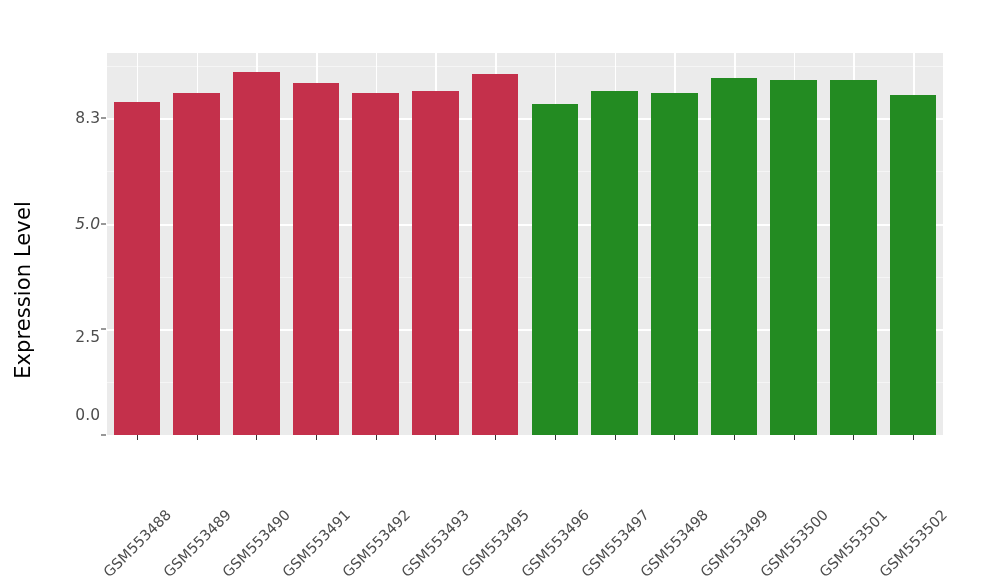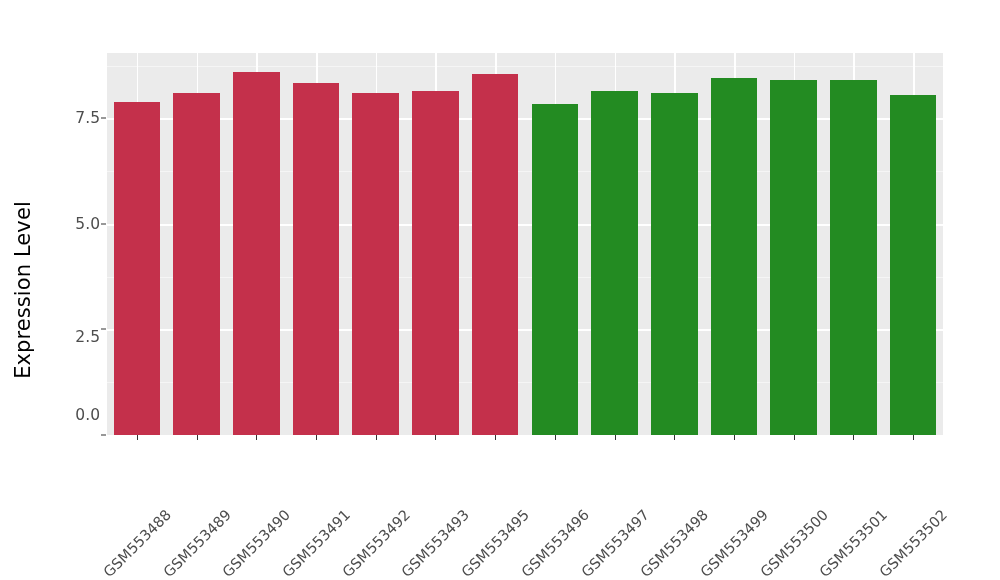--- a/index.html
+++ b/index.html
@@ -138,22 +138,22 @@
 
 <div id="chart-root">
 
   <div class="y-axis-title">
     <span>Expression Level</span>
   </div>
 
   <div class="y-tick-labels-wrap" id="y-tick-labels">
       <div class="y-tick-label" style="top: 415px;">0.0</div>
       <div class="y-tick-label" style="top: 337px;">2.5</div>
-      <div class="y-tick-label" style="top: 223.95px;">5.0</div>
-      <div class="y-tick-label" style="top: 118.425px;">7.5</div>
+      <div class="y-tick-label" style="top: 223.95px; font-style: italic;">5.0</div>
+      <div class="y-tick-label" style="top: 118.425px;">8.3</div>
     </div>
 
   <div id="y-tick-marks">
       <div class="y-tick-mark" style="top: 435px;"></div>
       <div class="y-tick-mark" style="top: 329.475px;"></div>
       <div class="y-tick-mark" style="top: 223.95px;"></div>
       <div class="y-tick-mark" style="top: 118.425px;"></div>
     </div>
 
   <div id="panel">

